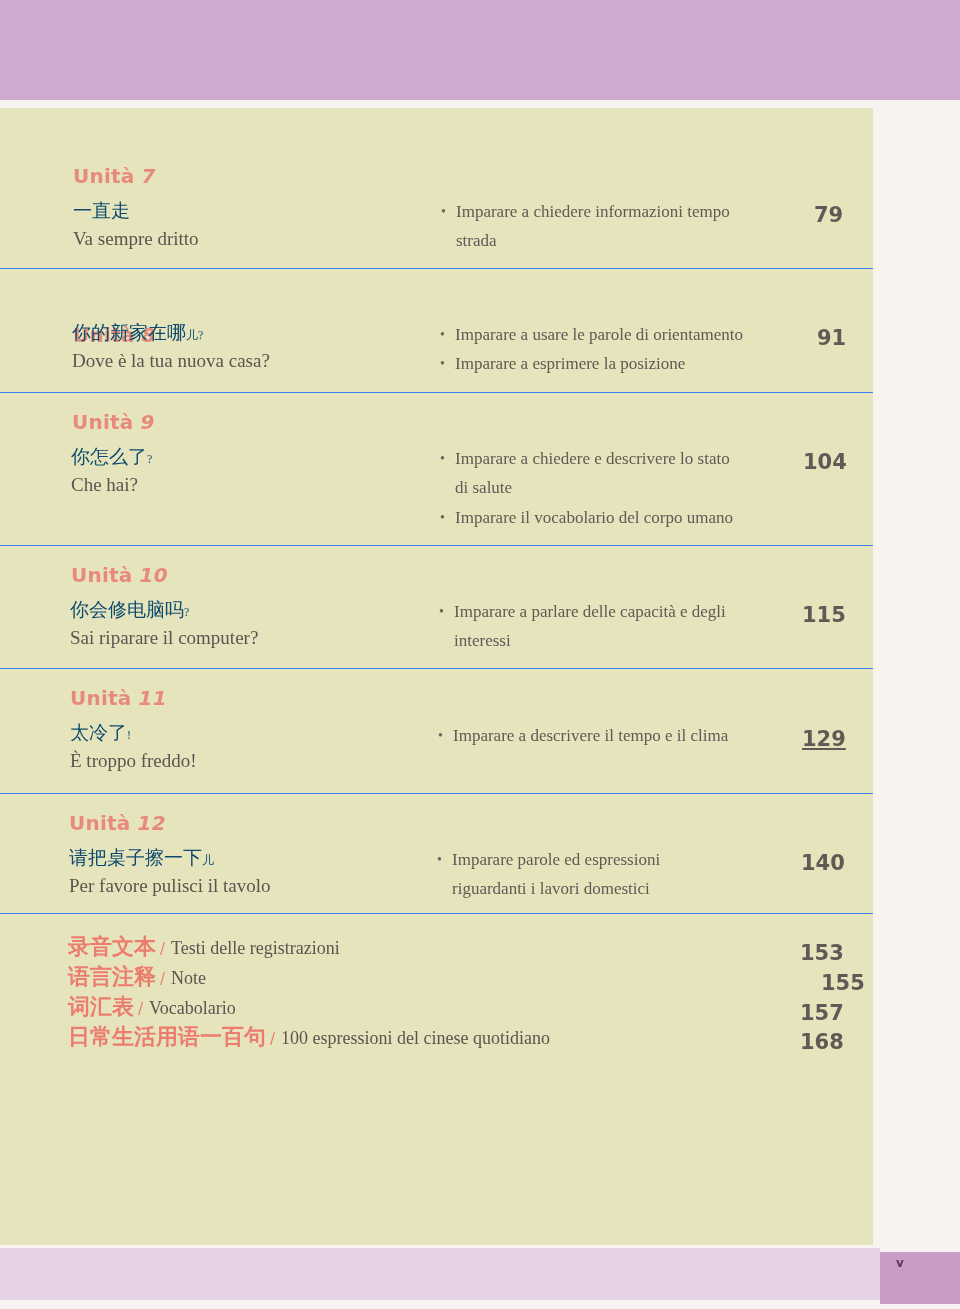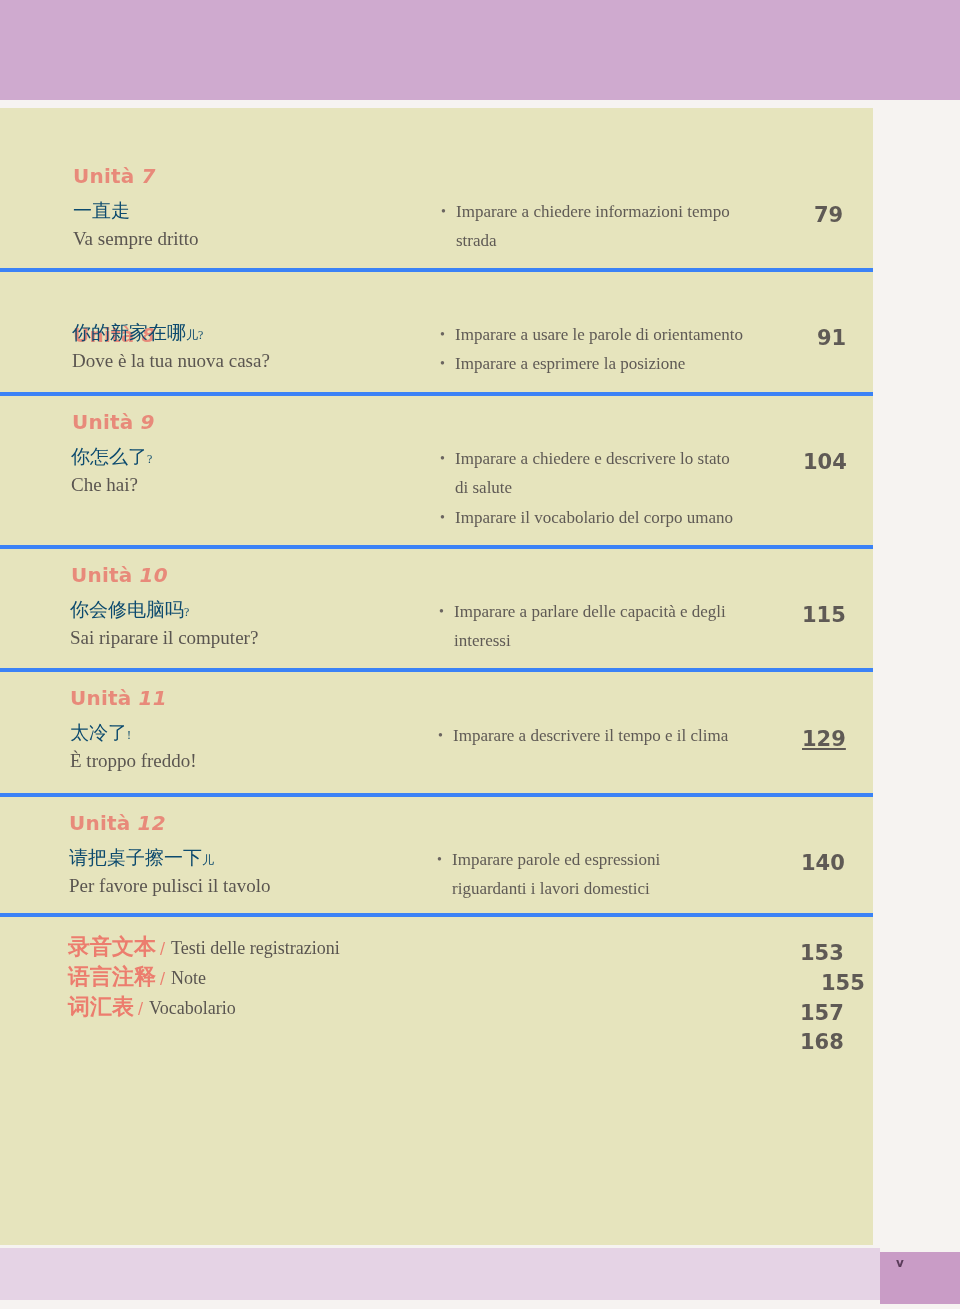--- a/index.html
+++ b/index.html
@@ -12,21 +12,21 @@
     .top-band {
       position: absolute; left: 0; top: 0; width: 960px; height: 100px;
       background: #cfaacf;
     }
     .panel {
       position: absolute; left: 0; top: 108px; width: 873px; height: 1137px;
       background: #e6e4bd;
     }
     .unit {
       position: absolute; left: 0; width: 873px;
-      border-bottom: 4px solid #3b82f6;
+      border-bottom: 1px solid #3b82f6;
     }
     .unit-title {
       position: absolute; font-family: "DejaVu Sans", "Liberation Sans", sans-serif;
       font-size: 20px; font-weight: bold; color: #e88a7a; letter-spacing: 0.2px;
     }
     .unit-title .num { font-style: italic; }
     .zh {
       position: absolute; font-family: Liberation Serif, serif;
       font-size: 19px; color: #0c4a6e;
     }
@@ -170,19 +170,22 @@
   <div class="appendix-row" style="top:854px;">
     <span class="zhred">语言注释</span><span class="slash">/</span><span class="label">Note</span>
   </div>
   <div class="page" style="left:821px;top:863px;">155</div>
 
   <div class="appendix-row" style="top:884px;">
     <span class="zhred">词汇表</span><span class="slash">/</span><span class="label">Vocabolario</span>
   </div>
   <div class="page" style="left:800px;top:893px;">157</div>
 
+  <div class="appendix-row" style="top:914px;">
+    <span class="zhred">日常生活用语一百句</span><span class="slash">/</span><span class="label">100 espressioni del cinese quotidiano</span>
+  </div>
   <div class="page" style="left:800px;top:922px;">168</div>
 </div>
 
 <div class="bottom-band"></div>
 <div class="page-box">
   <span>v</span>
 </div>
 
 </body></html>

